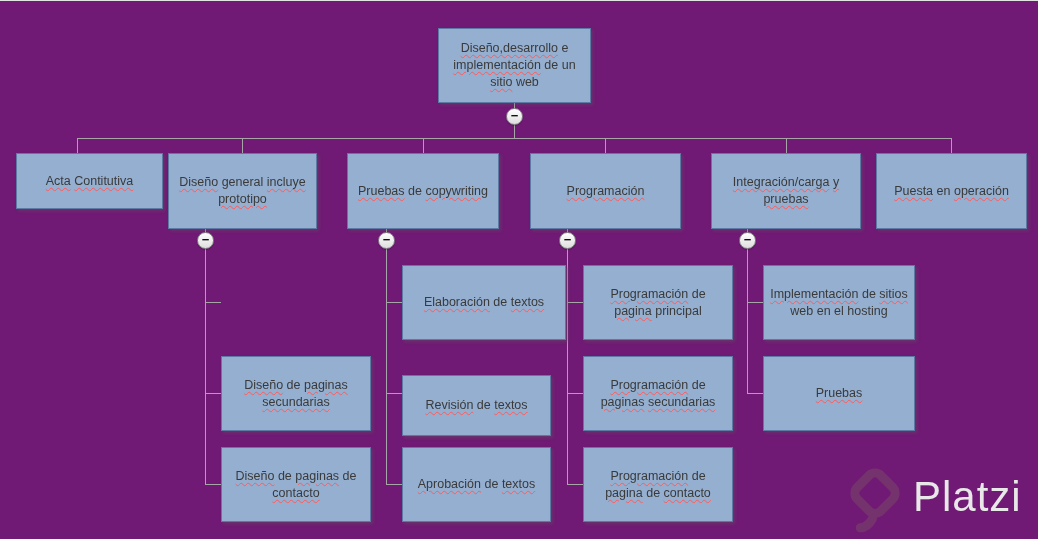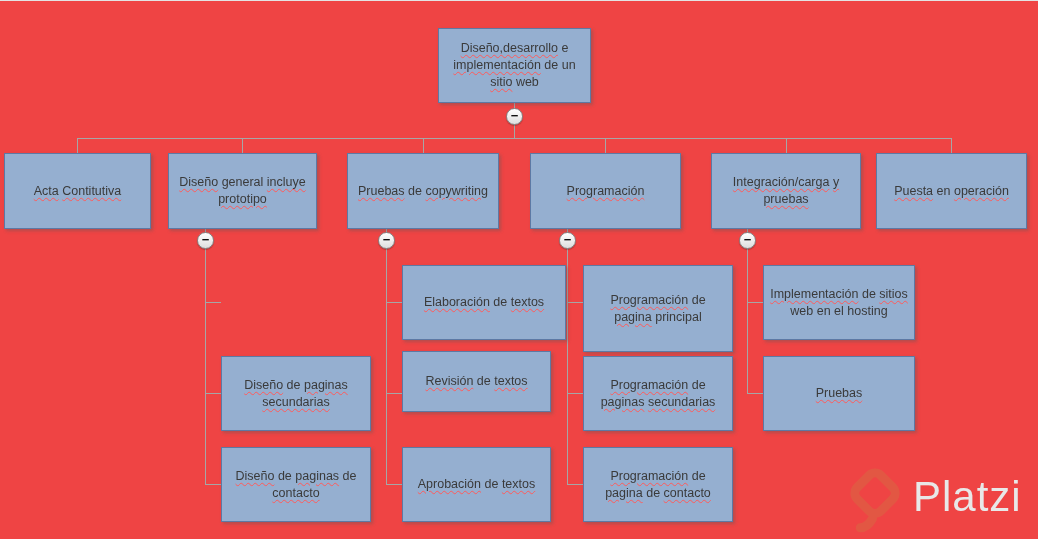--- a/index.html
+++ b/index.html
@@ -1,18 +1,18 @@
 <!DOCTYPE html>
 <html><head>
 <meta charset="utf-8">
 <style>
   html,body { margin:0; padding:0; background:#ffffff; }
   .canvas {
     position:relative; width:1038px; height:539px; overflow:hidden;
-    background:#ef4444; border-top:1px solid #e3e3e3;
+    background:#701a75; border-top:1px solid #e3e3e3;
     font-family:"Liberation Sans", sans-serif;
   }
   .connectors { position:absolute; left:0; top:0; z-index:0; }
   .node {
     position:absolute; z-index:1; box-sizing:border-box;
     background:#95afd0; border:1px solid #5d79a4;
     box-shadow:2px 2px 3px rgba(90,90,90,0.40);
     display:flex; align-items:center; justify-content:center;
     text-align:center; padding:3px 6px;
     font-size:12.5px; line-height:1.35; color:#3a3a3a; cursor:default;
@@ -76,21 +76,21 @@
 
       <line x1="747" y1="301.5" x2="763" y2="301.5"></line>
       <line x1="747" y1="392.5" x2="763" y2="392.5"></line>
     </g>
   </svg>
 
   <div class="node" style="left:438px;top:27px;width:153px;height:75px">
     <span><span class="sq">Diseño,desarrollo</span><span> e </span><span class="sq">implementación</span><span> de un </span><span class="sq">sitio</span><span> web</span></span>
   </div>
 
-  <div class="node" style="left:4px;top:152px;width:147px;height:76px">
+  <div class="node" style="left:16px;top:152px;width:147px;height:56px">
     <span><span class="sq">Acta</span><span> </span><span class="sq">Contitutiva</span></span>
   </div>
   <div class="node" style="left:168px;top:152px;width:149px;height:76px">
     <span><span class="sq">Diseño</span><span> general </span><span class="sq">incluye</span><span> </span><span class="sq">prototipo</span></span>
   </div>
   <div class="node" style="left:347px;top:152px;width:152px;height:76px">
     <span><span class="sq">Pruebas</span><span> de </span><span class="sq">copywriting</span></span>
   </div>
   <div class="node" style="left:530px;top:152px;width:151px;height:76px">
     <span><span class="sq">Programación</span></span>
@@ -105,28 +105,28 @@
   <div class="node" style="left:221px;top:355px;width:150px;height:75px">
     <span><span class="sq">Diseño</span><span> de </span><span class="sq">paginas</span><span> </span><span class="sq">secundarias</span></span>
   </div>
   <div class="node" style="left:221px;top:446px;width:150px;height:75px">
     <span><span class="sq">Diseño</span><span> de </span><span class="sq">paginas</span><span> de </span><span class="sq">contacto</span></span>
   </div>
 
   <div class="node" style="left:402px;top:264px;width:164px;height:75px">
     <span><span class="sq">Elaboración</span><span> de </span><span class="sq">textos</span></span>
   </div>
-  <div class="node" style="left:402px;top:350px;width:149px;height:61px">
+  <div class="node" style="left:402px;top:374px;width:149px;height:61px">
     <span><span class="sq">Revisión</span><span> de </span><span class="sq">textos</span></span>
   </div>
   <div class="node" style="left:402px;top:446px;width:149px;height:75px">
     <span><span class="sq">Aprobación</span><span> de </span><span class="sq">textos</span></span>
   </div>
 
-  <div class="node" style="left:583px;top:264px;width:150px;height:87px">
+  <div class="node" style="left:583px;top:264px;width:150px;height:75px">
     <span><span class="sq">Programación</span><span> de </span><span class="sq">pagina</span><span> principal</span></span>
   </div>
   <div class="node" style="left:583px;top:355px;width:150px;height:75px">
     <span><span class="sq">Programación</span><span> de </span><span class="sq">paginas</span><span> </span><span class="sq">secundarias</span></span>
   </div>
   <div class="node" style="left:583px;top:446px;width:150px;height:75px">
     <span><span class="sq">Programación</span><span> de </span><span class="sq">pagina</span><span> de </span><span class="sq">contacto</span></span>
   </div>
 
   <div class="node" style="left:763px;top:264px;width:152px;height:75px">

